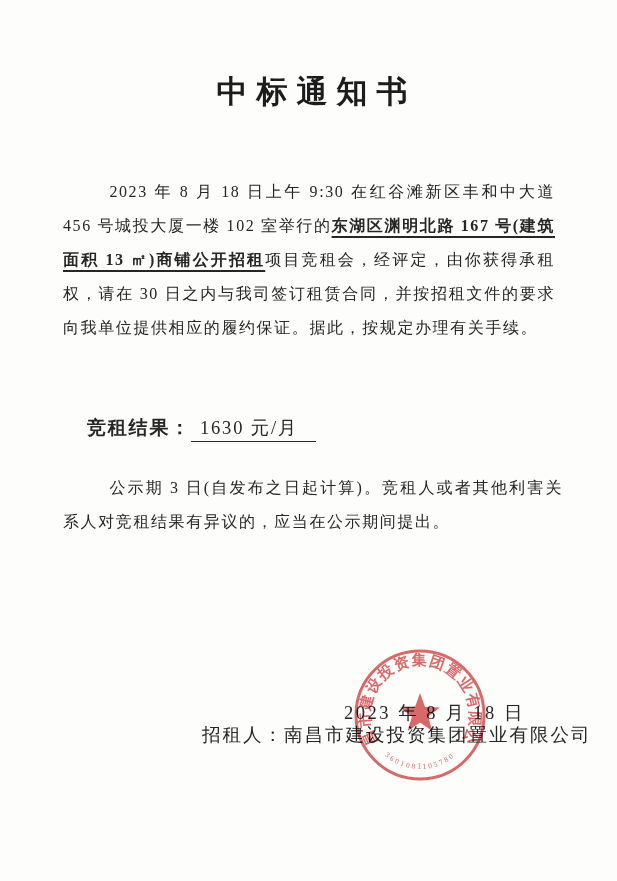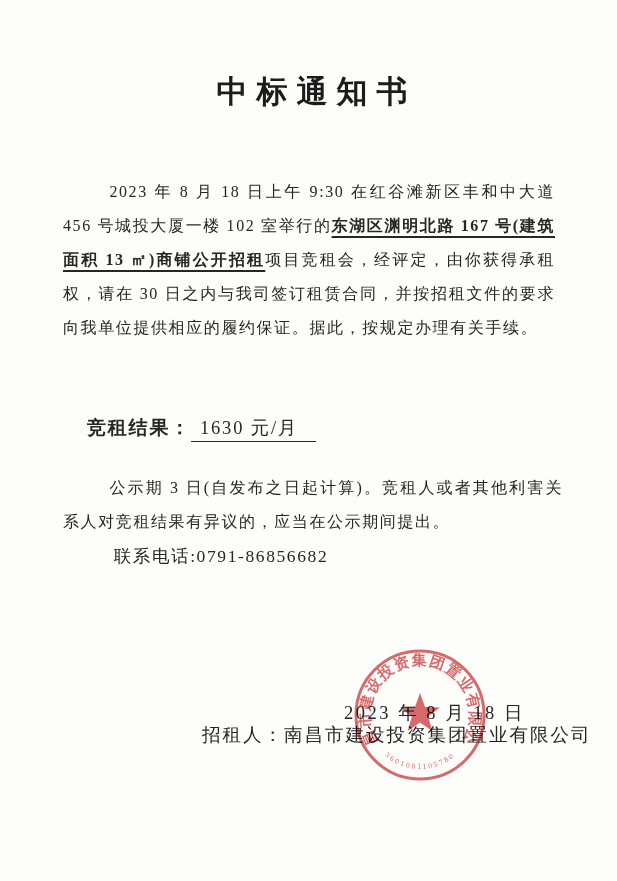--- a/index.html
+++ b/index.html
@@ -120,21 +120,20 @@
   <p class="par par1">
     <span>2023 年 8 月 18 日上午 9:30 在红谷滩新区丰和中大道 456 号城投大厦一楼 102 室举行的</span><span class="bu">东湖区渊明北路 167 号(建筑面积 13 ㎡)商铺公开招租</span><span>项目竞租会，经评定，由你获得承租权，请在 30 日之内与我司签订租赁合同，并按招租文件的要求向我单位提供相应的履约保证。据此，按规定办理有关手续。</span>
   </p>
 
   <div class="result">
     <span class="lbl">竞租结果：</span><span class="val">1630 元/月</span>
   </div>
 
   <div class="block2">
     <p class="par">公示期 3 日(自发布之日起计算)。竞租人或者其他利害关系人对竞租结果有异议的，应当在公示期间提出。</p>
-    <div class="iline">联系电话:0791-86856682</div>
   </div>
 
   <div class="signer">
     <span>招租人：</span><span>南昌市建设投资集团置业有限公司</span>
   </div>
 
   <div class="sdate">2023 年 8 月 18 日</div>
 
   <svg class="seal" viewBox="0 0 136 136" aria-hidden="true">
     <circle cx="68" cy="68" r="64" fill="none" stroke="var(--seal-color)" stroke-width="3"></circle>

